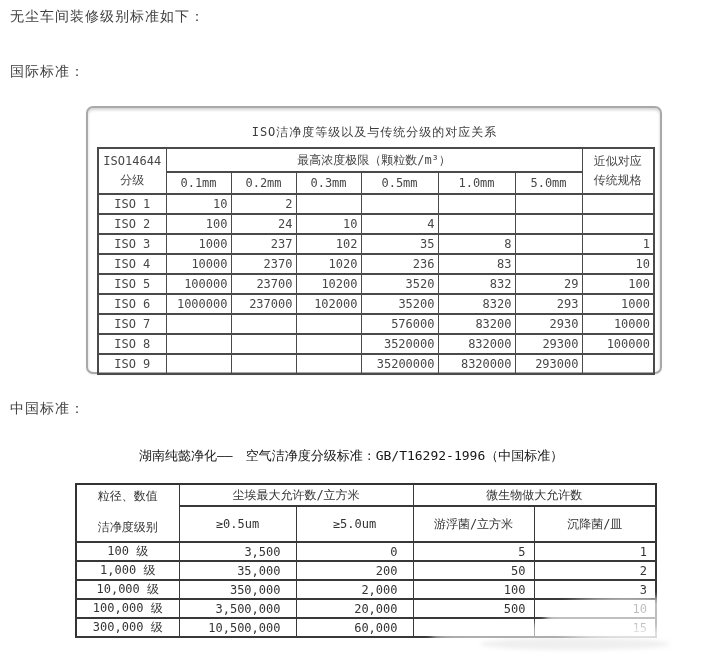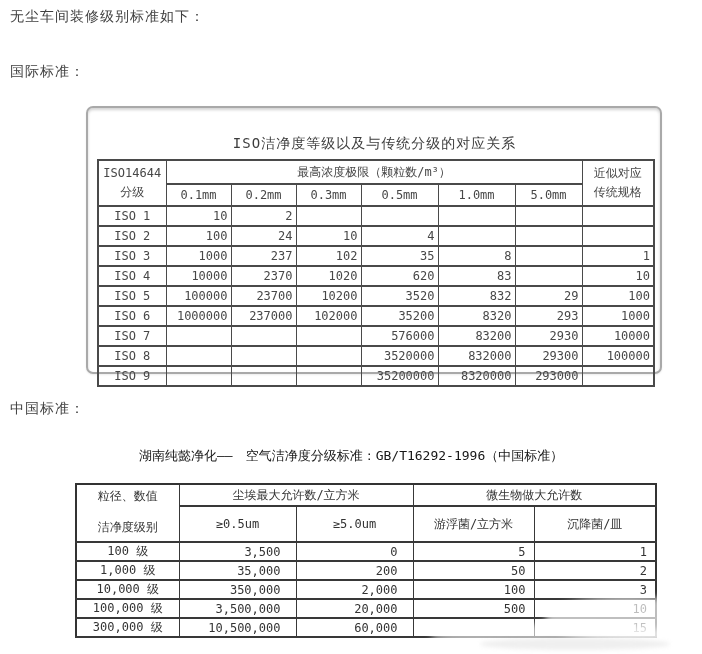--- a/index.html
+++ b/index.html
@@ -10,21 +10,21 @@
   .para { position:absolute; left:10px; font-size:14px; letter-spacing:1px; color:#3f3f3f; }
   #intro { top:8px; }
   #sec-intl { top:63px; }
   #sec-cn { top:400px; }
 
   
   #iso-frame { position:absolute; left:86px; top:106px; width:576px; height:268px;
                background:#fff; border:2px solid #a9a9a9; border-radius:7px;
                box-shadow: inset 0 2px 3px rgba(0,0,0,.18), 0 1px 2px rgba(0,0,0,.08);
                padding:7px 8px 6px 9px; }
-  #iso-title { text-align:center; font-size:14px; color:#3c3c3c; margin:20px 0 6px 0;
+  #iso-title { text-align:center; font-size:12px; color:#3c3c3c; margin:9px 0 6px 0;
                font-family:"DejaVu Sans Mono","Liberation Mono",monospace; letter-spacing:1px; }
 
   table { border-collapse:collapse; table-layout:fixed;
           font-family:"DejaVu Sans Mono","Liberation Mono",monospace; font-size:12px; color:#474747; }
   td { overflow:hidden; white-space:nowrap; }
 
   #iso-table { width:556px; border:2px solid #4a4a4a; }
   #iso-table td { border:1px solid #4a4a4a; border-bottom-width:2px; height:20px; }
   #iso-table tr.h1 td { height:24px; text-align:center; }
   #iso-table tr.h2 td { height:22px; text-align:center; }
@@ -121,21 +121,21 @@
         <td class="num">35</td>
         <td class="num">8</td>
         <td class="num"></td>
         <td class="num">1</td>
       </tr>
       <tr>
         <td class="lbl">ISO 4</td>
         <td class="num">10000</td>
         <td class="num">2370</td>
         <td class="num">1020</td>
-        <td class="num">620</td>
+        <td class="num">236</td>
         <td class="num">83</td>
         <td class="num"></td>
         <td class="num">10</td>
       </tr>
       <tr>
         <td class="lbl">ISO 5</td>
         <td class="num">100000</td>
         <td class="num">23700</td>
         <td class="num">10200</td>
         <td class="num">3520</td>

